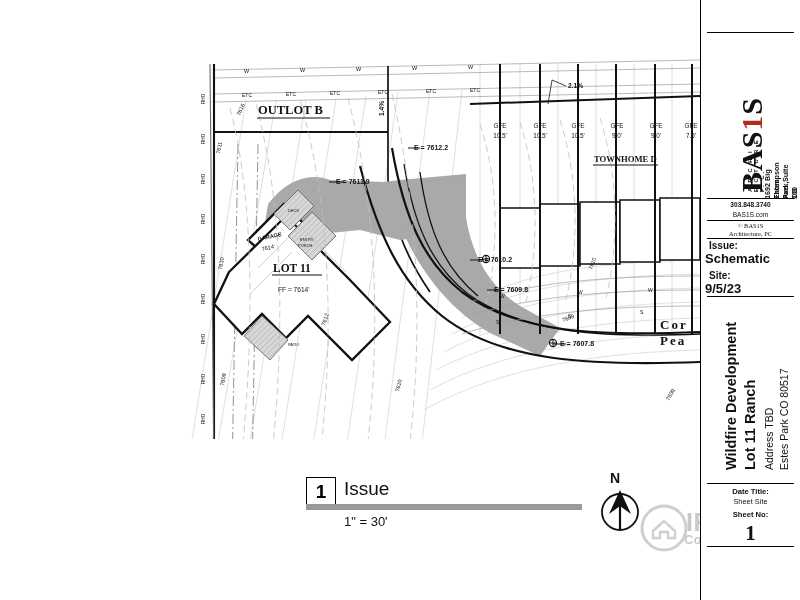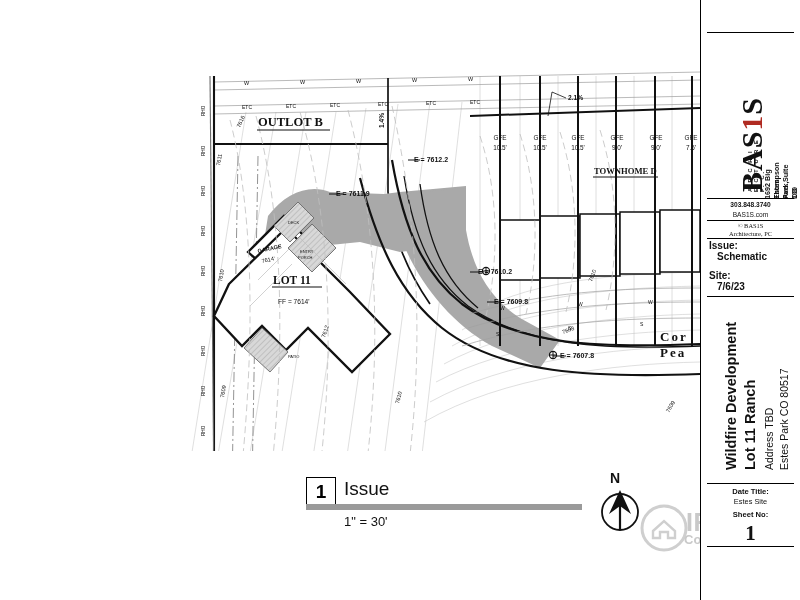--- a/index.html
+++ b/index.html
@@ -14,21 +14,21 @@
   #page {
     position: relative;
     width: 800px;
     height: 600px;
     background: #ffffff;
   }
 
   
   #drawing {
     position: absolute;
-    left: 0; top: 16px;
+    left: 0; top: 4px;
     width: 700px; height: 435px;
     overflow: hidden;
   }
   #drawing svg { display: block; }
 
   .svg-label {
     font-family: "Liberation Serif", serif;
     fill: #111;
   }
   .svg-label-sans {
@@ -126,23 +126,23 @@
   .tb-left {
     position: absolute;
     left: 8px;
     font-family: "Liberation Sans", sans-serif;
     font-size: 10px;
     font-weight: bold;
     color: #111;
   }
   .tb-left-ind {
     position: absolute;
-    left: 16px;
-    font-family: "Liberation Sans", sans-serif;
-    font-size: 10px;
+    left: 4px;
+    font-family: "Liberation Sans", sans-serif;
+    font-size: 13px;
     font-weight: bold;
     color: #111;
   }
 
   
   .proj-line1 {
     position: absolute;
     left: 22px; top: 470px;
     transform: rotate(-90deg);
     transform-origin: 0 0;
@@ -631,33 +631,33 @@
 
     <div class="tb-copy" style="top:222px;">© BAS1S</div>
     <div class="tb-copy" style="top:230px;">Architecture, PC</div>
 
     <div class="tb-rule" style="top:238px;"></div>
 
     <div class="tb-left" style="top:240px;">Issue:</div>
     <div class="tb-left-ind" style="top:251px;">Schematic</div>
 
     <div class="tb-left" style="top:270px;">Site:</div>
-    <div class="tb-left-ind" style="top:281px;">7/6/23</div>
+    <div class="tb-left-ind" style="top:281px;">9/5/23</div>
 
     <div class="tb-rule" style="top:296px;"></div>
 
     <div class="proj-line1">Wildfire Development</div>
     <div class="proj-line2">Lot 11 Ranch</div>
     <div class="proj-addr1">Address TBD</div>
     <div class="proj-addr2">Estes Park CO 80517</div>
 
     <div class="tb-rule" style="top:483px;"></div>
 
     <div class="sheet-title-lbl" style="top:487px;">Date Title:</div>
-    <div class="sheet-title-val" style="top:497px;">Estes Site</div>
+    <div class="sheet-title-val" style="top:497px;">Sheet Site</div>
 
     <div class="sheet-no-lbl" style="top:510px;">Sheet No:</div>
     <div class="sheet-no-val" style="top:521px;">1</div>
 
     <div class="tb-rule" style="top:546px;"></div>
   </div>
 
 </div>
 
 </body></html>

